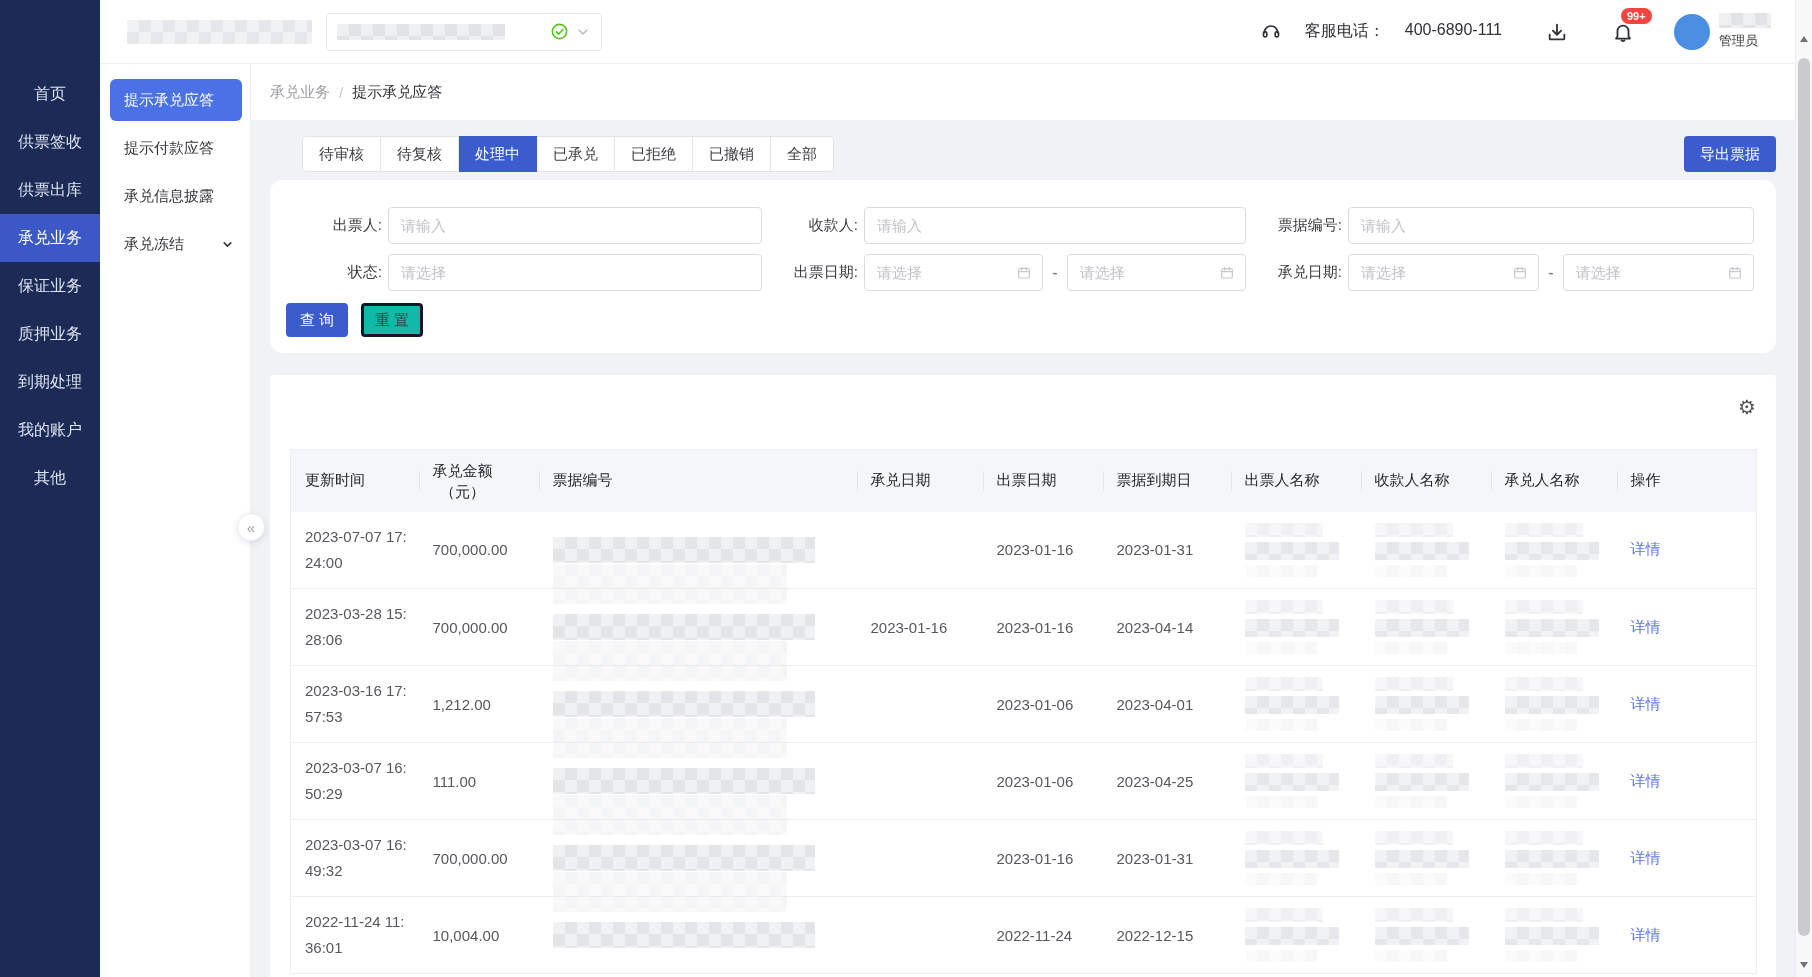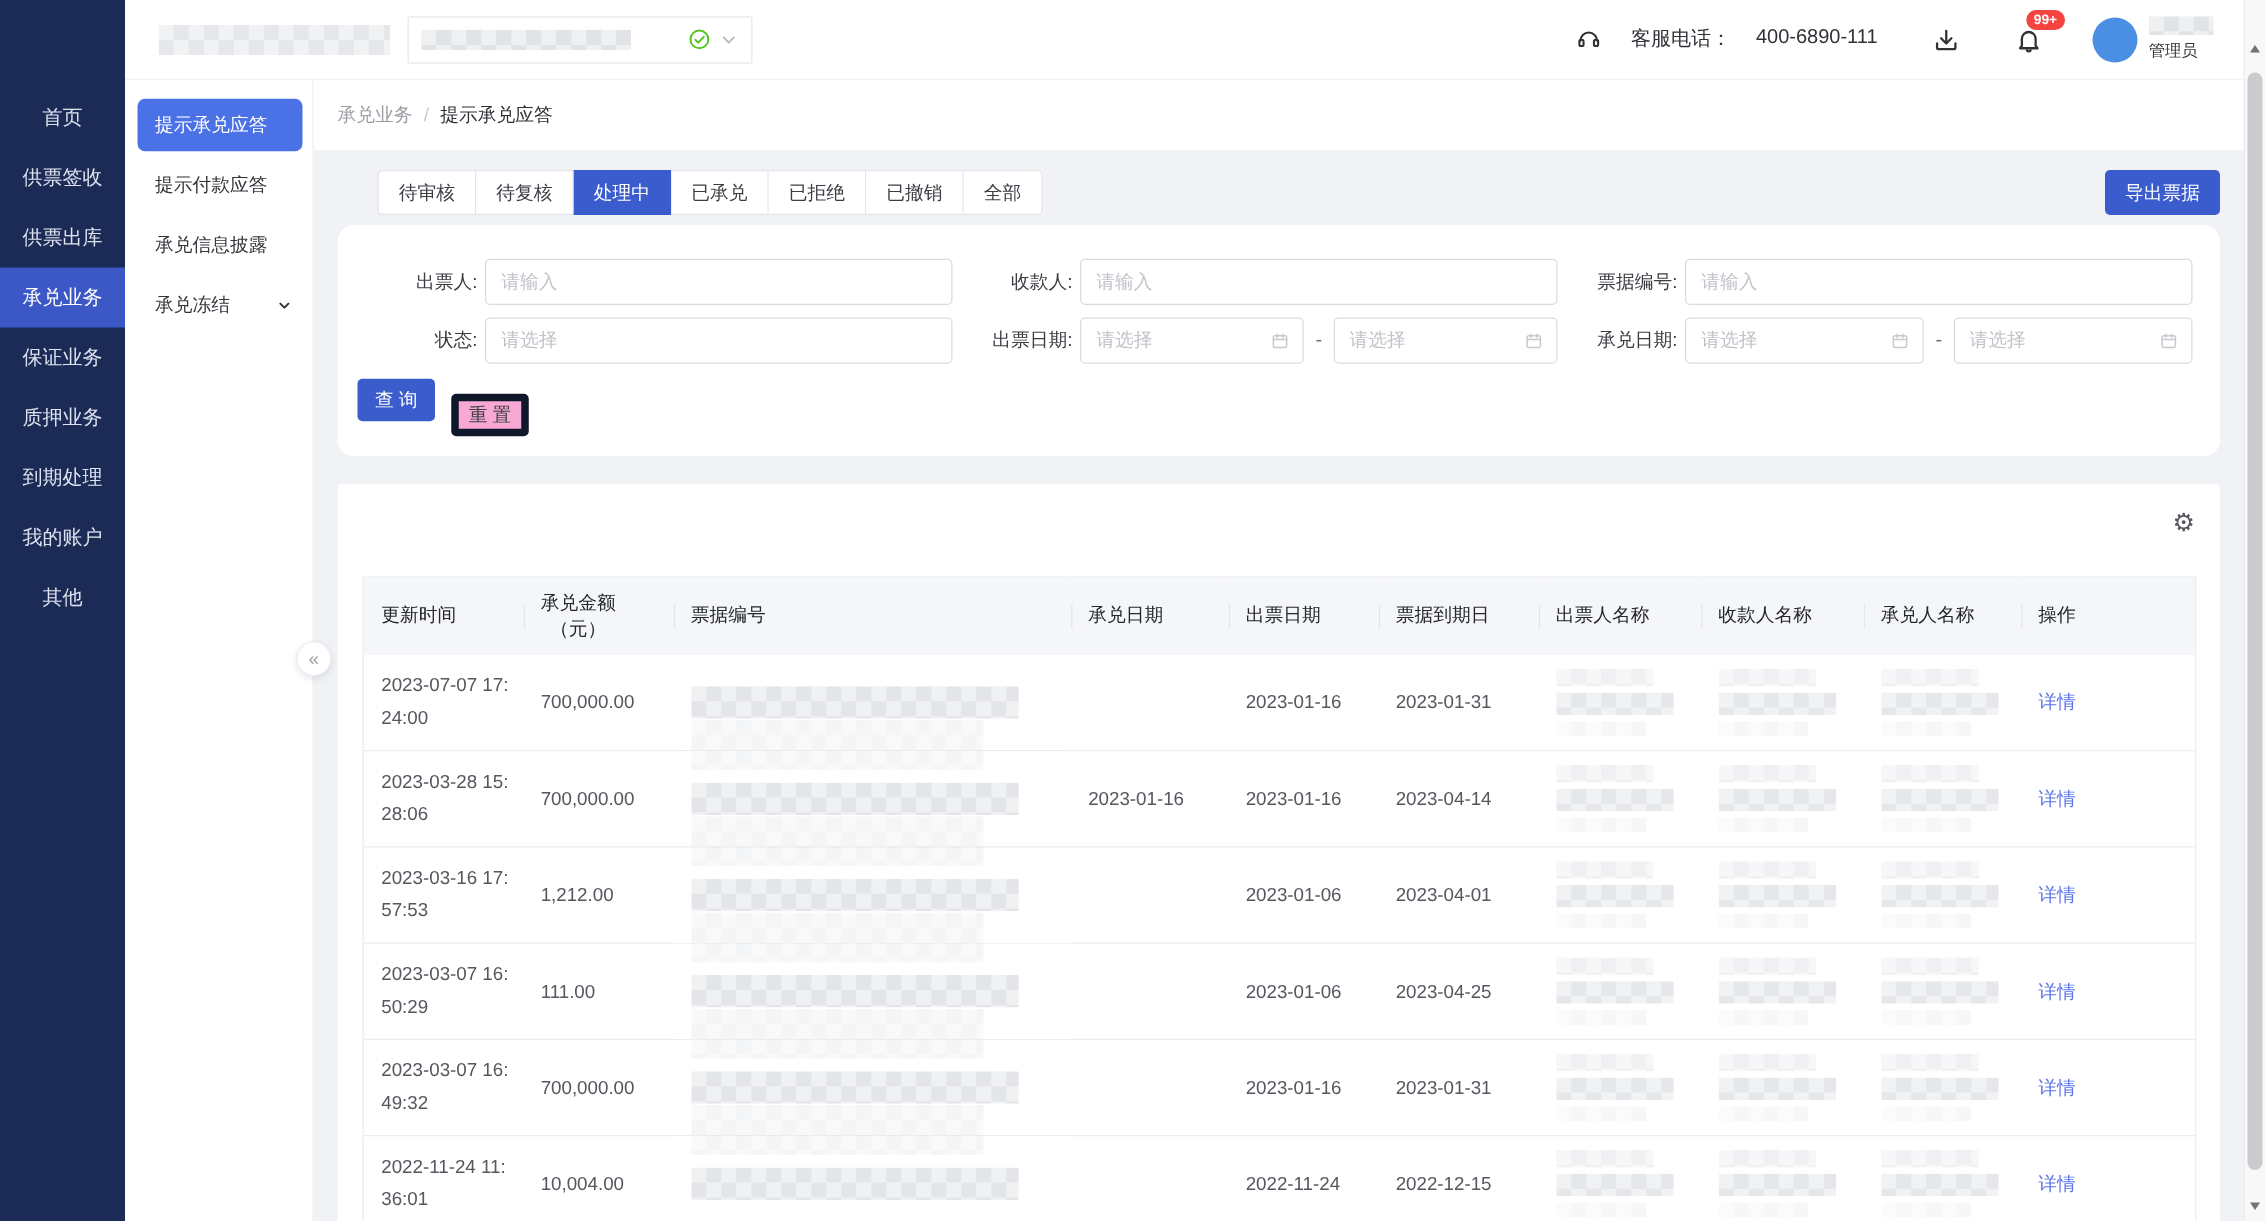--- a/index.html
+++ b/index.html
@@ -58,21 +58,21 @@
 
   .tabs-row{ display:flex; justify-content:space-between; align-items:center; height:36px;padding-left:32px;}
   .tabs{ display:flex;}
   .tab{ height:36px; padding:0 16px; display:flex; align-items:center; background:#fff; border:1px solid #e2e4e9; border-left:none; font-size:15px; color:#3b3d43; cursor:pointer; white-space:nowrap;}
   .tab:first-child{ border-left:1px solid #e2e4e9; border-radius:4px 0 0 4px;}
   .tab:last-child{ border-radius:0 4px 4px 0;}
   .tab.active{ background:var(--accent); border-color:var(--accent); color:#fff;}
 
   .btn{ border:none; border-radius:4px; font-size:15px; cursor:pointer; font-family:inherit;}
   .btn-primary{ background:var(--accent); color:#fff;}
-  .btn-plain{ background:#f9a8d4; border:6px solid #0f172a; color:#3f4147;margin-top:12px;}
+  .btn-plain{ background:#14b8a6; border:3px solid #0f172a; color:#3f4147;}
   .export{ width:92px; height:36px;}
 
   
   .card{ background:#fff; border-radius:4px;}
   .filter-card{ margin-top:8px; padding:27px 22px 16px 16px;border-radius:13px;}
   .fgrid{ display:grid; grid-template-columns:476px 484px 1fr; row-gap:10px;}
   .fgroup{ display:flex; align-items:center; min-width:0;}
   .flabel{ flex:none; width:96px; text-align:right; margin-right:6px; font-size:15px; color:#3a3c42;}
   .finput{ flex:1; min-width:0; height:37px; border:1px solid #d9dbe0; border-radius:4px; padding:0 12px; font-size:15px; color:#333; outline:none; font-family:inherit; background:#fff;}
   input::placeholder{ color:#c0c3c9;}

